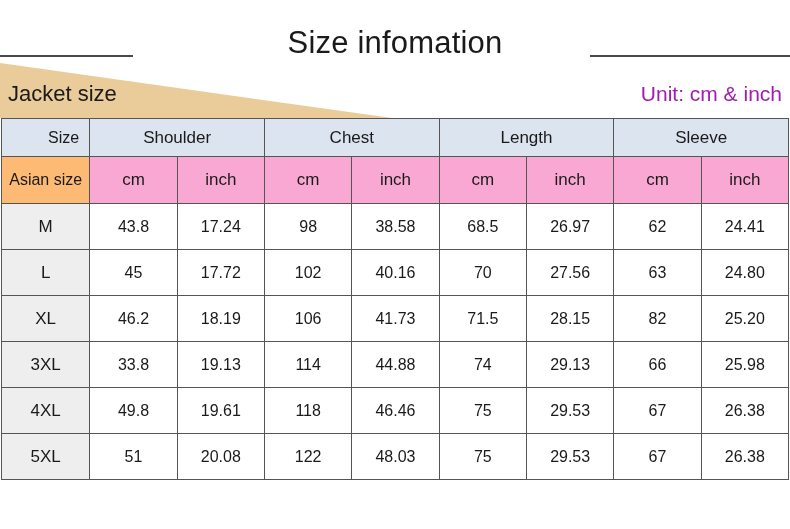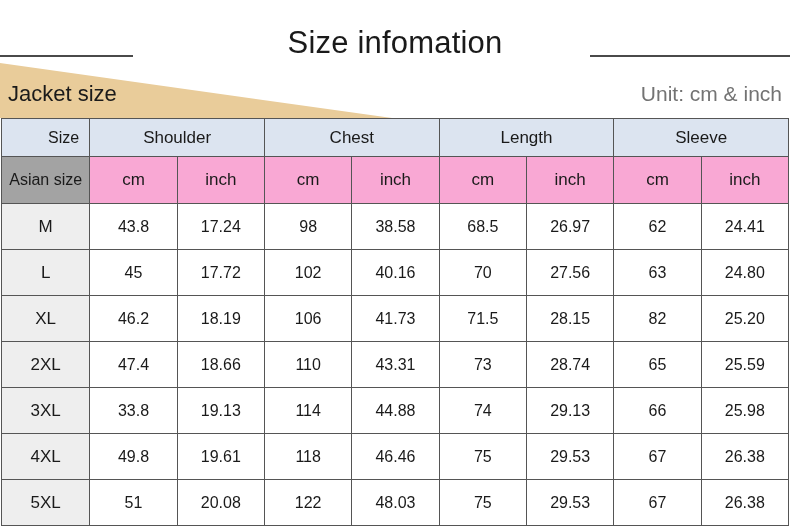--- a/index.html
+++ b/index.html
@@ -63,21 +63,21 @@
     line-height: 28px;
     color: #1a1a1a;
     white-space: nowrap;
   }
   .unit-label {
     position: absolute;
     right: 8px;
     top: 80px;
     font-size: 21px;
     line-height: 28px;
-    color: #737373;
+    color: #a21caf;
     white-space: nowrap;
   }
 
   
   .size-table {
     position: absolute;
     left: 1px;
     top: 118px;
     width: 788px;
     border-collapse: collapse;
@@ -100,21 +100,21 @@
   }
   .hdr-unit {
     background: #f9a8d4;
     height: 46px;
     font-size: 17px;
     color: #e8252a;
   }
   .hdr-unit.asian {
     font-size: 16px;
     line-height: 20px;
-    background: #a3a3a3;
+    background: #fdba74;
   }
   .hdr-group.size-cell {
     font-size: 16px;
     padding-left: 36px;
   }
 
   .size-table tbody td {
     height: 45px;
     font-size: 16px;
     background: #ffffff;
@@ -200,31 +200,20 @@
         <td>46.2</td>
         <td>18.19</td>
         <td>106</td>
         <td>41.73</td>
         <td>71.5</td>
         <td>28.15</td>
         <td>82</td>
         <td>25.20</td>
       </tr>
       <tr>
-        <td class="size-col">2XL</td>
-        <td>47.4</td>
-        <td>18.66</td>
-        <td>110</td>
-        <td>43.31</td>
-        <td>73</td>
-        <td>28.74</td>
-        <td>65</td>
-        <td>25.59</td>
-      </tr>
-      <tr>
         <td class="size-col">3XL</td>
         <td>33.8</td>
         <td>19.13</td>
         <td>114</td>
         <td>44.88</td>
         <td>74</td>
         <td>29.13</td>
         <td>66</td>
         <td>25.98</td>
       </tr>

